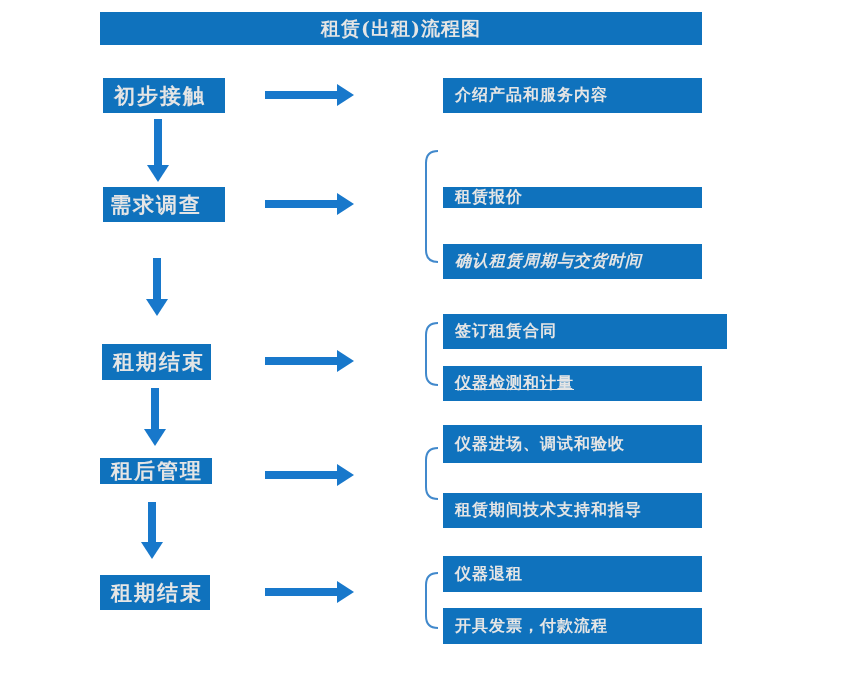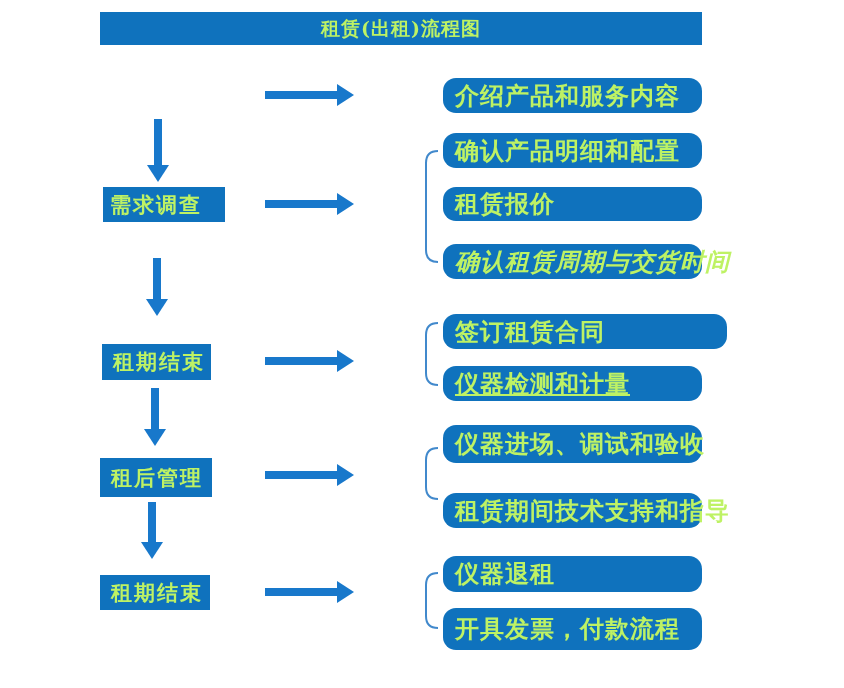--- a/index.html
+++ b/index.html
@@ -24,39 +24,39 @@
     justify-content:center;
     font-size:19px;
     letter-spacing:1px;
   }
   .stage-box {
     font-size:21px;
     padding-left:11px;
     letter-spacing:2px;
   }
   .out-box {
-    font-size:24px;
+    font-size:16px;
     padding-left:12px;
     letter-spacing:1px;
-    border-radius:13px;
   }
   .arrow { position:absolute; }
   .bracket { position:absolute; }
   svg { display:block; }
 </style>
-<style>.af{fill:#1878cb;}.bf{fill:none;stroke:#4189cc;stroke-width:2;}.canvas{background:#ffffff;}.box{color:#bef264;}</style></head>
+<style>.af{fill:#1878cb;}.bf{fill:none;stroke:#4189cc;stroke-width:2;}.canvas{background:#ffffff;}.box{color:#e5e5e5;}</style></head>
 <body>
 
 <div class="canvas">
 
   <div class="box title-bar" style="left:100px; top:12px; width:602px; height:33px;">租赁(出租)流程图</div>
 
+  <div class="box stage-box" style="left:103px; top:78px;  width:122px; height:35px;">初步接触</div>
   <div class="box stage-box" style="left:103px; top:187px; width:122px; height:35px;padding-left:7px;">需求调查</div>
   <div class="box stage-box" style="left:102px; top:344px; width:109px; height:36px;">租期结束</div>
-  <div class="box stage-box" style="left:100px; top:458px; width:112px; height:39px;">租后管理</div>
+  <div class="box stage-box" style="left:100px; top:458px; width:112px; height:26px;">租后管理</div>
   <div class="box stage-box" style="left:100px; top:575px; width:110px; height:35px;">租期结束</div>
 
   <div class="arrow" style="left:147px; top:119px;">
     <svg width="22" height="63" viewBox="0 0 22 63">
         <rect x="7" y="0" width="8" height="47" class="af"></rect>
         <polygon points="0,46 22,46 11,63" class="af"></polygon>
       </svg>
   </div>
   <div class="arrow" style="left:146px; top:258px;">
     <svg width="22" height="58" viewBox="0 0 22 58">
@@ -124,26 +124,25 @@
       </svg>
   </div>
   <div class="bracket" style="left:423px; top:572px;">
     <svg width="16" height="57" viewBox="0 0 16 57">
         <path d="M15,1 Q3,1 3,13 L3,44 Q3,56 15,56" class="bf"></path>
       </svg>
   </div>
 
   <div class="box out-box" style="left:443px; top:78px;  width:259px; height:35px;">介绍产品和服务内容</div>
 
-  <div class="box out-box" style="left:443px; top:133px; width:259px; height:35px;">确认产品明细和配置</div>
-  <div class="box out-box" style="left:443px; top:187px; width:259px; height:34px;">租赁报价</div>
+  <div class="box out-box" style="left:443px; top:187px; width:259px; height:21px;">租赁报价</div>
   <div class="box out-box" style="left:443px; top:244px; width:259px; height:35px;font-style:italic;">确认租赁周期与交货时间</div>
 
   <div class="box out-box" style="left:443px; top:314px; width:284px; height:35px;">签订租赁合同</div>
   <div class="box out-box" style="left:443px; top:366px; width:259px; height:35px;text-decoration:underline;">仪器检测和计量</div>
 
   <div class="box out-box" style="left:443px; top:425px; width:259px; height:38px;">仪器进场、调试和验收</div>
   <div class="box out-box" style="left:443px; top:493px; width:259px; height:35px;">租赁期间技术支持和指导</div>
 
   <div class="box out-box" style="left:443px; top:556px; width:259px; height:36px;">仪器退租</div>
-  <div class="box out-box" style="left:443px; top:608px; width:259px; height:42px;">开具发票，付款流程</div>
+  <div class="box out-box" style="left:443px; top:608px; width:259px; height:36px;">开具发票，付款流程</div>
 
 </div>
 
 </body></html>

